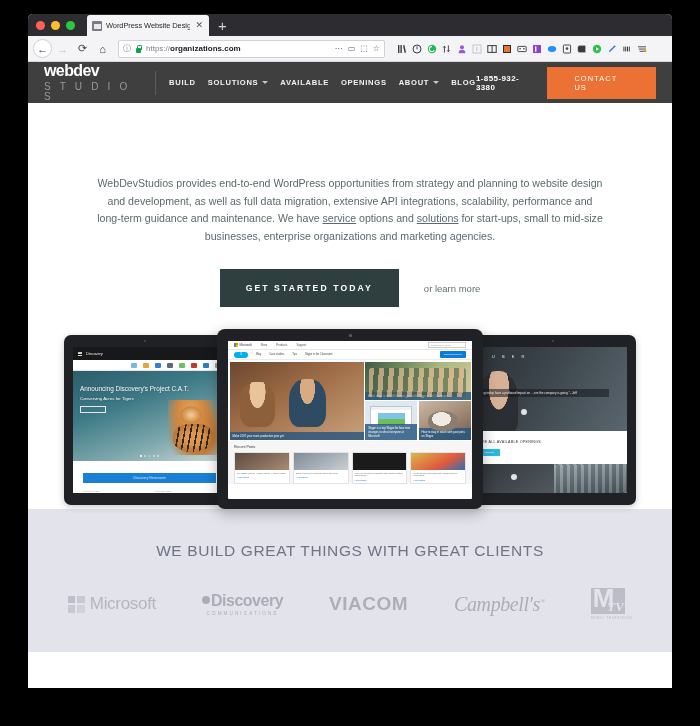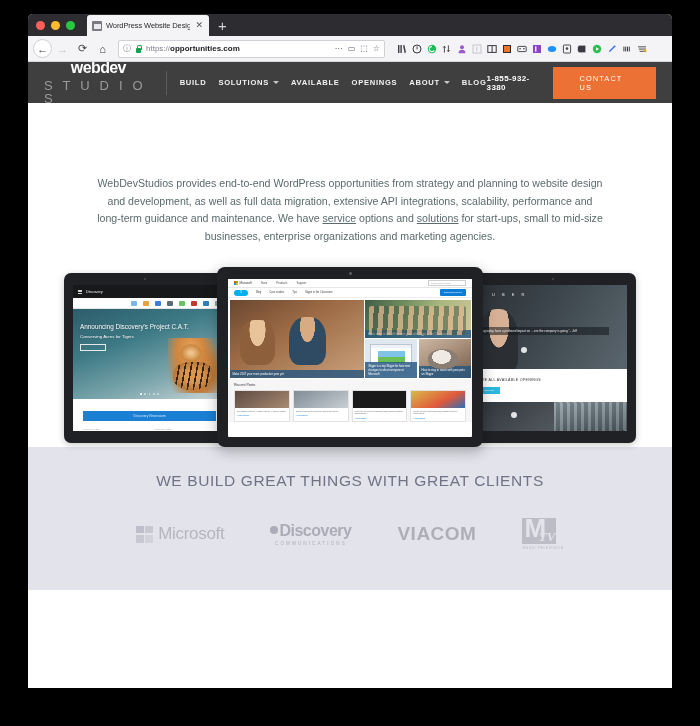--- a/index.html
+++ b/index.html
@@ -121,24 +121,24 @@
   .viewport { height: 626px; background: #fff; overflow: hidden; position: relative; }
 
   
   .site-nav {
     height: 41px; background: #3f3f3f;
     display: flex; align-items: center;
     padding: 0 16px;
   }
   .logo { display:flex; align-items:center; }
   .logo-main {
-    color:#fff; font-size:16px; font-weight:700; letter-spacing:-0.6px; line-height:1;text-align:center;
+    color:#fff; font-size:16px; font-weight:700; letter-spacing:-0.6px; line-height:1;
   }
   .logo-sub {
-    color:#9a9a9a; font-size:13px; letter-spacing:3.2px; line-height:1; margin-top:3px;
+    color:#9a9a9a; font-size:10px; letter-spacing:3.2px; line-height:1; margin-top:3px;
   }
   .logo-divider { width:1px; height:24px; background:#5c5c5c; margin:0 13px; }
   .nav-links { display:flex; align-items:center; gap:12px; }
   .nav-link {
     color:#f2f2f2; font-size:7.6px; font-weight:700; letter-spacing:0.7px;
     display:flex; align-items:center; gap:4px;
   }
   .caret {
     width:0; height:0;
     border-left:3px solid transparent; border-right:3px solid transparent;
@@ -301,21 +301,21 @@
   .ub-white .b { margin-top:5px; width:22px; height:7px; background:#2ab9e0; display:flex; align-items:center; justify-content:center; color:#fff; font-size:2.4px; }
   .ub-bottom { display:flex; height:44px; }
   .ub-b1 { width:52%; position:relative; background:linear-gradient(140deg,#2f3438,#565e65); }
   .ub-b1 .p { position:absolute; left:50%; top:10px; margin-left:-3px; width:6px; height:6px; border-radius:50%; background:rgba(255,255,255,.85); }
   .ub-b2 { flex:1; background:linear-gradient(170deg,#8f9aa3 0%,#5b6a73 40%,#2e3a42 100%);
      background-image:repeating-linear-gradient(88deg, rgba(255,255,255,.12) 0 3px, rgba(0,0,0,.18) 3px 7px),
                       linear-gradient(170deg,#93a0a8,#3a464e); }
   .ub-b2::after { content:""; position:absolute; }
 
   
-  .clients { background:#e3e3eb; height:143px; padding-top:25px; }
+  .clients { background:#e3e3eb; height:143px; padding-top:33px; }
   .clients h2 {
     text-align:center; color:#6f7384;
     font-size:15.5px; font-weight:400; letter-spacing:0.6px;
   }
   .logos { display:flex; align-items:center; justify-content:center; gap:46px; margin-top:28px; }
 
   .lg { opacity:.62; }
   .lg-ms { display:flex; align-items:center; gap:5px; }
   .ms-tiles { width:17px; height:17px; display:grid; grid-template:1fr 1fr/1fr 1fr; gap:1.6px; }
   .ms-tiles i { background:#b9b9c4; }
@@ -371,21 +371,21 @@
 
   <div class="toolbar">
     <span class="nav-btn back">←</span>
     <span class="nav-btn disabled">→</span>
     <span class="nav-btn">⟳</span>
     <span class="nav-btn">⌂</span>
 
     <div class="urlbar">
       <span class="url-info">ⓘ</span>
       <span class="lock-icon"></span>
-      <span class="url-text"><span>https://</span><b>opportunities.com</b></span>
+      <span class="url-text"><span>https://</span><b>organizations.com</b></span>
       <span class="url-actions">
         <span>⋯</span>
         <span>▭</span>
         <span>⬚</span>
         <span>☆</span>
       </span>
     </div>
 
     <div class="ext-icons">
       <svg class="eicon" viewBox="0 0 10 10">
@@ -496,20 +496,24 @@
           </span>
       </div>
       <div class="nav-right">
         <span class="phone">1-855-932-3380</span>
         <span class="contact-btn">CONTACT US</span>
       </div>
     </div>
 
     <div class="hero">
       <p><span>WebDevStudios provides end-to-end WordPress opportunities from strategy and planning to website design and development, as well as full data migration, extensive API integrations, scalability, performance and long-term guidance and maintenance. We have </span><a href="#">service</a><span> options and </span><a href="#">solutions</a><span> for start-ups, small to mid-size businesses, enterprise organizations and marketing agencies.</span></p>
+      <div class="cta-row">
+        <span class="cta-btn">GET STARTED TODAY</span>
+        <span class="cta-alt">or learn more</span>
+      </div>
     </div>
 
     <div class="devices">
 
       <div class="device dev-left">
         <span class="bezel-dot"></span>
         <div class="screen">
           <div class="mini">
             <div class="dsc-top">
               <span class="dsc-burger">
@@ -681,20 +685,23 @@
 
         <div class="lg lg-disc">
           <div class="d1">Discovery</div>
           <div class="d2">COMMUNICATIONS</div>
         </div>
 
         <div class="lg lg-viacom">
           <span>VIACOM</span>
         </div>
 
+        <div class="lg lg-camp">
+          <span>Campbell's</span><sup>®</sup>
+        </div>
 
         <div class="lg lg-mtv">
           <div class="mtv-box"></div>
           <div class="mtv-cap">MUSIC TELEVISION</div>
         </div>
 
       </div>
     </div>
 
   </div>

